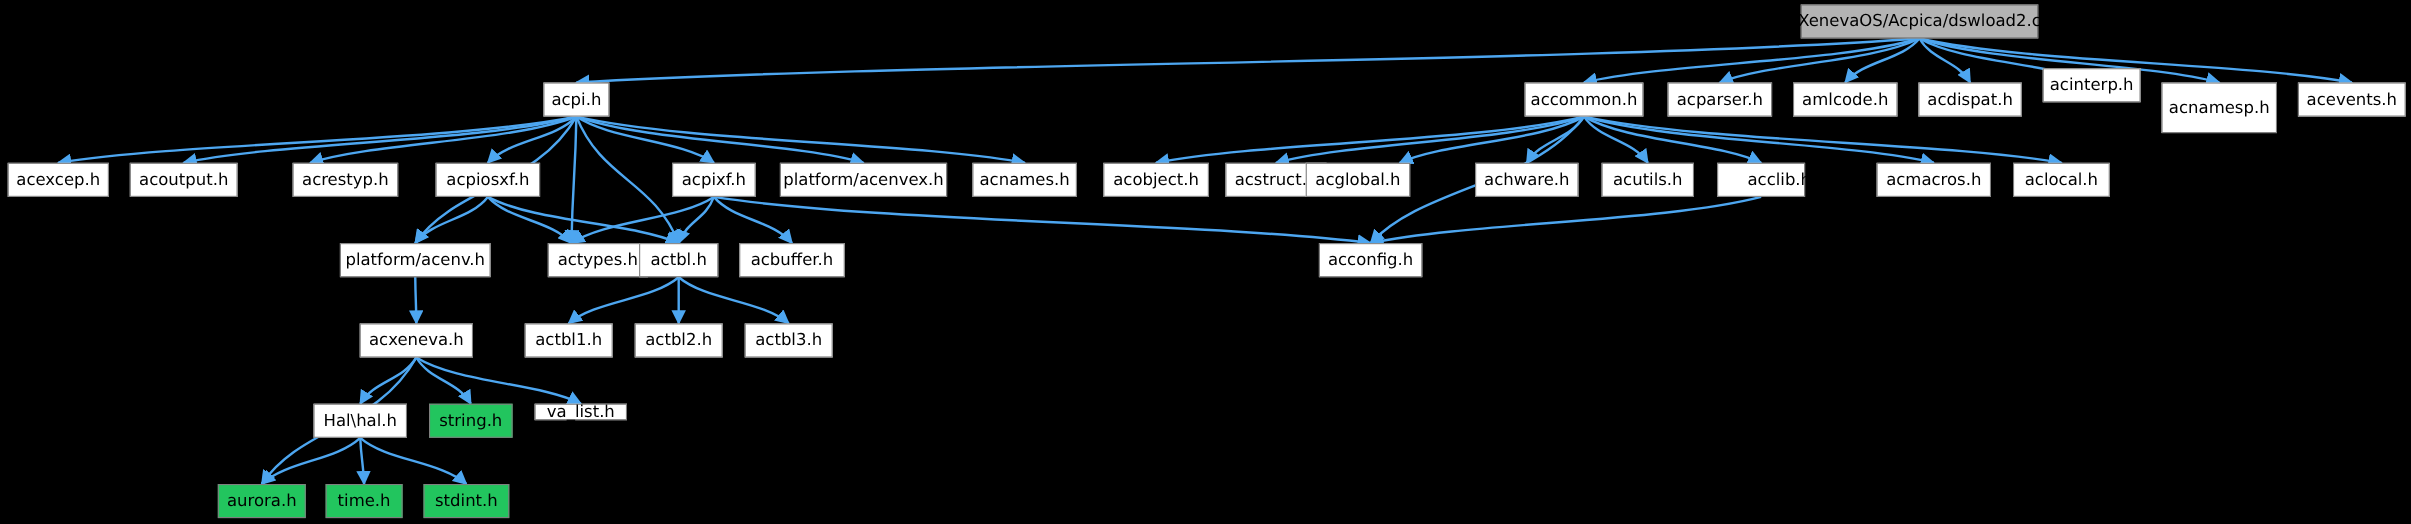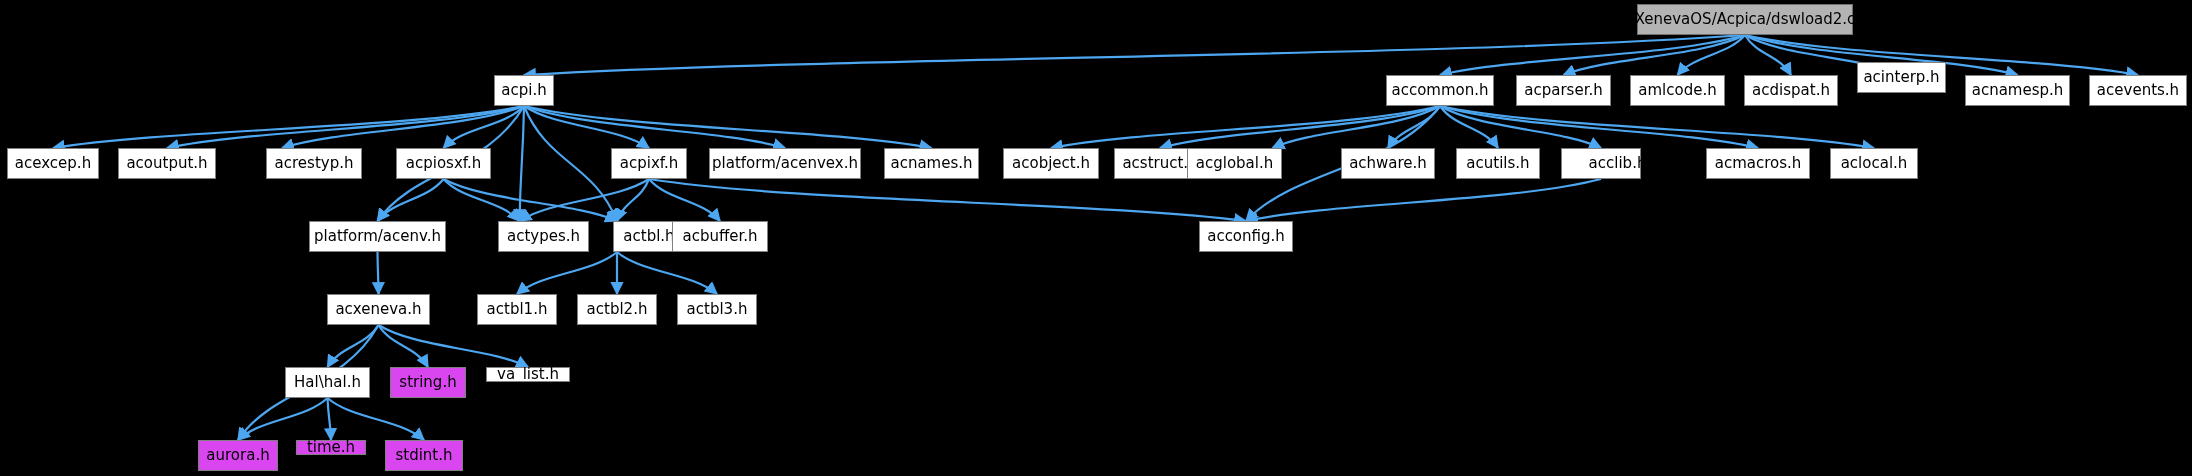--- a/index.html
+++ b/index.html
@@ -2,21 +2,21 @@
 <html><head>
 <meta charset="utf-8">
 <style>
   html,body{margin:0;padding:0;background:#000;}
   #stage{position:relative;width:2192px;height:476px;background:#000;overflow:hidden;
          font-family:"DejaVu Sans","Liberation Sans",sans-serif;}
   svg#edges{position:absolute;left:0;top:0;width:2192px;height:476px;}
   .node{position:absolute;box-sizing:border-box;display:flex;align-items:center;justify-content:center;
         height:31px;border:1px solid #808080;background:#ffffff;color:#000;font-size:15px;
         line-height:1;white-space:nowrap;letter-spacing:0px;}
-  .node.ext{background:#d946ef;border-color:#7f7f7f;}
+  .node.ext{background:#22c55e;border-color:#7f7f7f;}
   .node.root{background:#b3b3b3;border-color:#707070;}
 </style>
 </head>
 <body>
 
 <div id="stage">
   <svg id="edges" xmlns="http://www.w3.org/2000/svg">
     <defs>
       <marker id="arrow" viewBox="0 0 10 10" refX="9" refY="5" markerWidth="6" markerHeight="6" orient="auto-start-reverse">
         <path d="M 0 0 L 10 5 L 0 10 z" fill="#4da6f0"></path>
@@ -72,46 +72,46 @@
       </g>
   </svg>
   <div id="node-layer">
       <div class="node root" style="left: 1637px; top: 4px; width: 216px; height: 31px;">XenevaOS/Acpica/dswload2.c</div>
       <div class="node" style="left: 494px; top: 75px; width: 60px; height: 31px;">acpi.h</div>
       <div class="node" style="left: 1386px; top: 75px; width: 108px; height: 31px;">accommon.h</div>
       <div class="node" style="left: 1516px; top: 75px; width: 95px; height: 31px;">acparser.h</div>
       <div class="node" style="left: 1630px; top: 75px; width: 95px; height: 31px;">amlcode.h</div>
       <div class="node" style="left: 1744px; top: 75px; width: 94px; height: 31px;">acdispat.h</div>
       <div class="node" style="left: 1857px; top: 62px; width: 89px; height: 31px;">acinterp.h</div>
-      <div class="node" style="left: 1965px; top: 75px; width: 105px; height: 31px;">acnamesp.h</div>
+      <div class="node" style="left: 1965px; top: 75px; width: 105px; height: 46px;">acnamesp.h</div>
       <div class="node" style="left: 2089px; top: 75px; width: 98px; height: 31px;">acevents.h</div>
       <div class="node" style="left: 7px; top: 148px; width: 92px; height: 31px;">acexcep.h</div>
       <div class="node" style="left: 118px; top: 148px; width: 98px; height: 31px;">acoutput.h</div>
       <div class="node" style="left: 234px; top: 148px; width: 96px; height: 31px; margin-left: 32px;">acrestyp.h</div>
       <div class="node" style="left: 396px; top: 148px; width: 95px; height: 31px;">acpiosxf.h</div>
       <div class="node" style="left: 611px; top: 148px; width: 76px; height: 31px;">acpixf.h</div>
       <div class="node" style="left: 709px; top: 148px; width: 152px; height: 31px;">platform/acenvex.h</div>
       <div class="node" style="left: 884px; top: 148px; width: 95px; height: 31px;">acnames.h</div>
       <div class="node" style="left: 1003px; top: 148px; width: 96px; height: 31px;">acobject.h</div>
       <div class="node" style="left: 1114px; top: 148px; width: 92px; height: 31px;">acstruct.h</div>
       <div class="node" style="left: 1187px; top: 148px; width: 95px; height: 31px;">acglobal.h</div>
       <div class="node" style="left: 1341px; top: 148px; width: 94px; height: 31px;">achware.h</div>
       <div class="node" style="left: 1456px; top: 148px; width: 84px; height: 31px;">acutils.h</div>
       <div class="node" style="left: 1561px; top: 148px; width: 80px; height: 31px; padding-left: 33px;">acclib.h</div>
       <div class="node" style="left: 1706px; top: 148px; width: 104px; height: 31px;">acmacros.h</div>
       <div class="node" style="left: 1830px; top: 148px; width: 88px; height: 31px;">aclocal.h</div>
       <div class="node" style="left: 309px; top: 221px; width: 137px; height: 31px;">platform/acenv.h</div>
       <div class="node" style="left: 474px; top: 221px; width: 91px; height: 31px; margin-left: 24px;">actypes.h</div>
-      <div class="node" style="left: 581px; top: 221px; width: 72px; height: 31px; margin-left: 32px;">actbl.h</div>
+      <div class="node" style="left: 581px; top: 221px; width: 72px; height: 31px;">actbl.h</div>
       <div class="node" style="left: 672px; top: 221px; width: 96px; height: 31px;">acbuffer.h</div>
       <div class="node" style="left: 1199px; top: 221px; width: 94px; height: 31px;">acconfig.h</div>
       <div class="node" style="left: 327px; top: 294px; width: 103px; height: 31px;">acxeneva.h</div>
       <div class="node" style="left: 477px; top: 294px; width: 80px; height: 31px;">actbl1.h</div>
       <div class="node" style="left: 577px; top: 294px; width: 80px; height: 31px;">actbl2.h</div>
       <div class="node" style="left: 677px; top: 294px; width: 80px; height: 31px;">actbl3.h</div>
       <div class="node" style="left: 285px; top: 367px; width: 85px; height: 31px;">Hal\hal.h</div>
       <div class="node ext" style="left: 390px; top: 367px; width: 76px; height: 31px;">string.h</div>
       <div class="node" style="left: 486px; top: 367px; width: 84px; height: 15px;">va_list.h</div>
       <div class="node ext" style="left: 198px; top: 440px; width: 80px; height: 31px;">aurora.h</div>
-      <div class="node ext" style="left: 296px; top: 440px; width: 70px; height: 15px;">time.h</div>
+      <div class="node ext" style="left: 296px; top: 440px; width: 70px; height: 31px;">time.h</div>
       <div class="node ext" style="left: 385px; top: 440px; width: 78px; height: 31px;">stdint.h</div>
     </div>
 </div>
 
 </body></html>

